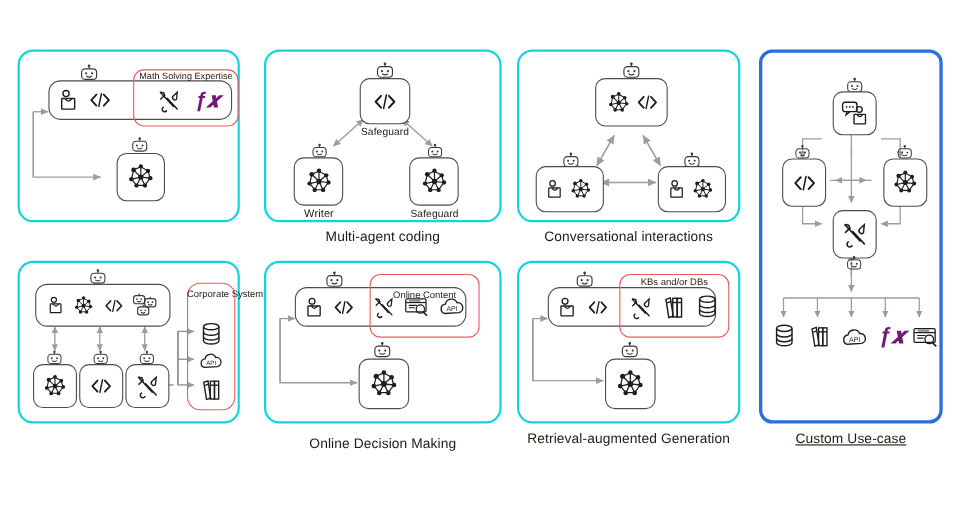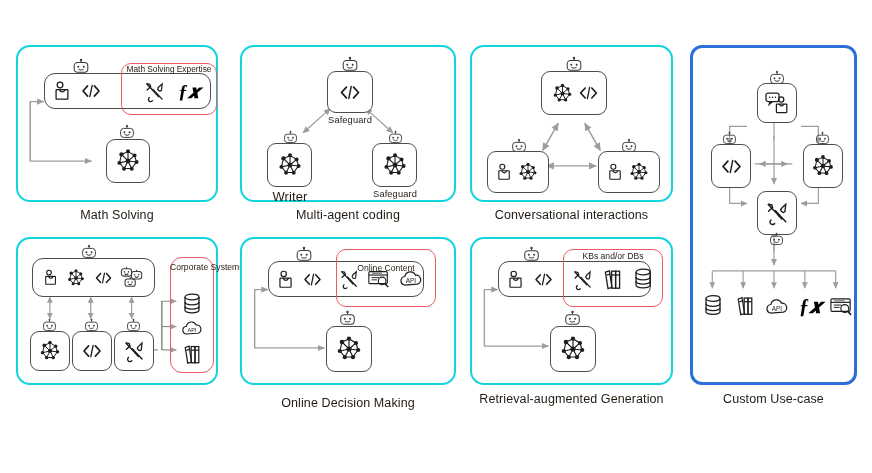--- a/index.html
+++ b/index.html
@@ -20,22 +20,22 @@
   .wide{border-radius:11px;}
 
   .redbox{position:absolute;box-sizing:border-box;border:1.3px solid #ee5a63;
           border-radius:10px;background:transparent;}
   .redlabel{position:absolute;color:#231a12;font-size:8.3px;text-align:center;
             white-space:nowrap;line-height:1.12;}
 
   .bot{position:absolute;width:20px;height:16px;}
   svg{display:block;overflow:visible;}
   .ic{display:block;}
-  .fx{font-family:Liberation Serif, serif;font-style:italic;font-weight:700;
-      color:#000000;line-height:1;}
+  .fx{font-family:Liberation Sans, sans-serif;font-style:italic;font-weight:700;
+      color:#701a75;line-height:1;}
   .arrows{position:absolute;left:0;top:0;width:100%;height:100%;pointer-events:none;}
 </style>
 </head>
 <body>
 
 <div class="canvas">
 
   <div class="panel cyan" style="left:16px;top:45px;width:202px;height:157px;">
 
     <svg class="arrows" viewBox="0 0 202 157">
@@ -137,21 +137,20 @@
               <circle cx="25.2" cy="17" r="2.1"></circle>
           <circle cx="20" cy="24.2" r="2.1"></circle>
               <circle cx="11.8" cy="24.2" r="2.1"></circle>
           <circle cx="6.8" cy="18" r="2.1"></circle>
               <circle cx="16" cy="16" r="2.6"></circle>
             </g>
           </svg>
       </span>
     </div>
   </div>
-  <div class="caption" style="left:16px;top:208px;width:202px;">Math Solving</div>
 
   <div class="panel cyan" style="left:240px;top:45px;width:216px;height:157px;">
     <svg class="arrows" viewBox="0 0 216 157">
       <defs>
         <marker id="ar2" markerWidth="6.5" markerHeight="6.5" refX="5.2" refY="2.9" orient="auto">
           <path d="M0,0.4 L5.5,2.9 L0,5.4 Z" fill="#9d9d9d"></path>
           </marker>
         <marker id="ar2s" markerWidth="6.5" markerHeight="6.5" refX="0.6" refY="2.9" orient="auto">
           <path d="M5.5,0.4 L0,2.9 L5.5,5.4 Z" fill="#9d9d9d"></path>
           </marker>
@@ -217,21 +216,21 @@
           <circle cx="23" cy="10" r="2.1"></circle>
               <circle cx="25.2" cy="17" r="2.1"></circle>
           <circle cx="20" cy="24.2" r="2.1"></circle>
               <circle cx="11.8" cy="24.2" r="2.1"></circle>
           <circle cx="6.8" cy="18" r="2.1"></circle>
               <circle cx="16" cy="16" r="2.6"></circle>
             </g>
           </svg>
       </span>
     </div>
-    <div class="caption" style="left:15px;top:142px;width:66px;font-size:13px;">Writer</div>
+    <div class="caption" style="left:15px;top:142px;width:66px;font-size:10px;">Writer</div>
 
     <div class="bot" style="left:145px;top:84px;">
       <svg width="17" height="14" viewBox="0 0 24 20">
           <g fill="none" stroke="#3a3a3a" stroke-width="1.3">
         <path d="M12 1.5 L12 4"></path>
             <circle cx="12" cy="1.2" r="0.9" fill="#3a3a3a"></circle>
         <rect x="3.5" y="4.5" width="17" height="12" rx="4"></rect>
         <circle cx="8.6" cy="9.6" r="1.25" fill="#3a3a3a" stroke="none"></circle>
         <circle cx="15.4" cy="9.6" r="1.25" fill="#3a3a3a" stroke="none"></circle>
         <path d="M8.8 12.6 q3.2 2.4 6.4 0"></path>
@@ -1095,15 +1094,15 @@
         <rect x="2" y="2.5" width="20" height="13" rx="1.2"></rect>
         <path d="M2 6.2 L22 6.2"></path>
         <rect x="5.4" y="3.2" width="11" height="2.2" rx="0.5" fill="#8d8d8d" stroke="none"></rect>
         <path d="M5 9 L13 9 M5 11.4 L11 11.4" stroke-width="1"></path>
         <circle cx="16.4" cy="12.6" r="4.1"></circle>
             <path d="M19.4 15.6 L23 19.2" stroke-width="1.6"></path>
           </g>
         </svg>
     </span>
   </div>
-  <div class="caption" style="left:690px;top:392px;width:167px;">Custom Use-case</div>
+  <div class="caption" style="left:690px;top:392px;width:167px;text-decoration:underline;">Custom Use-case</div>
 
 </div>
 
 </body></html>

